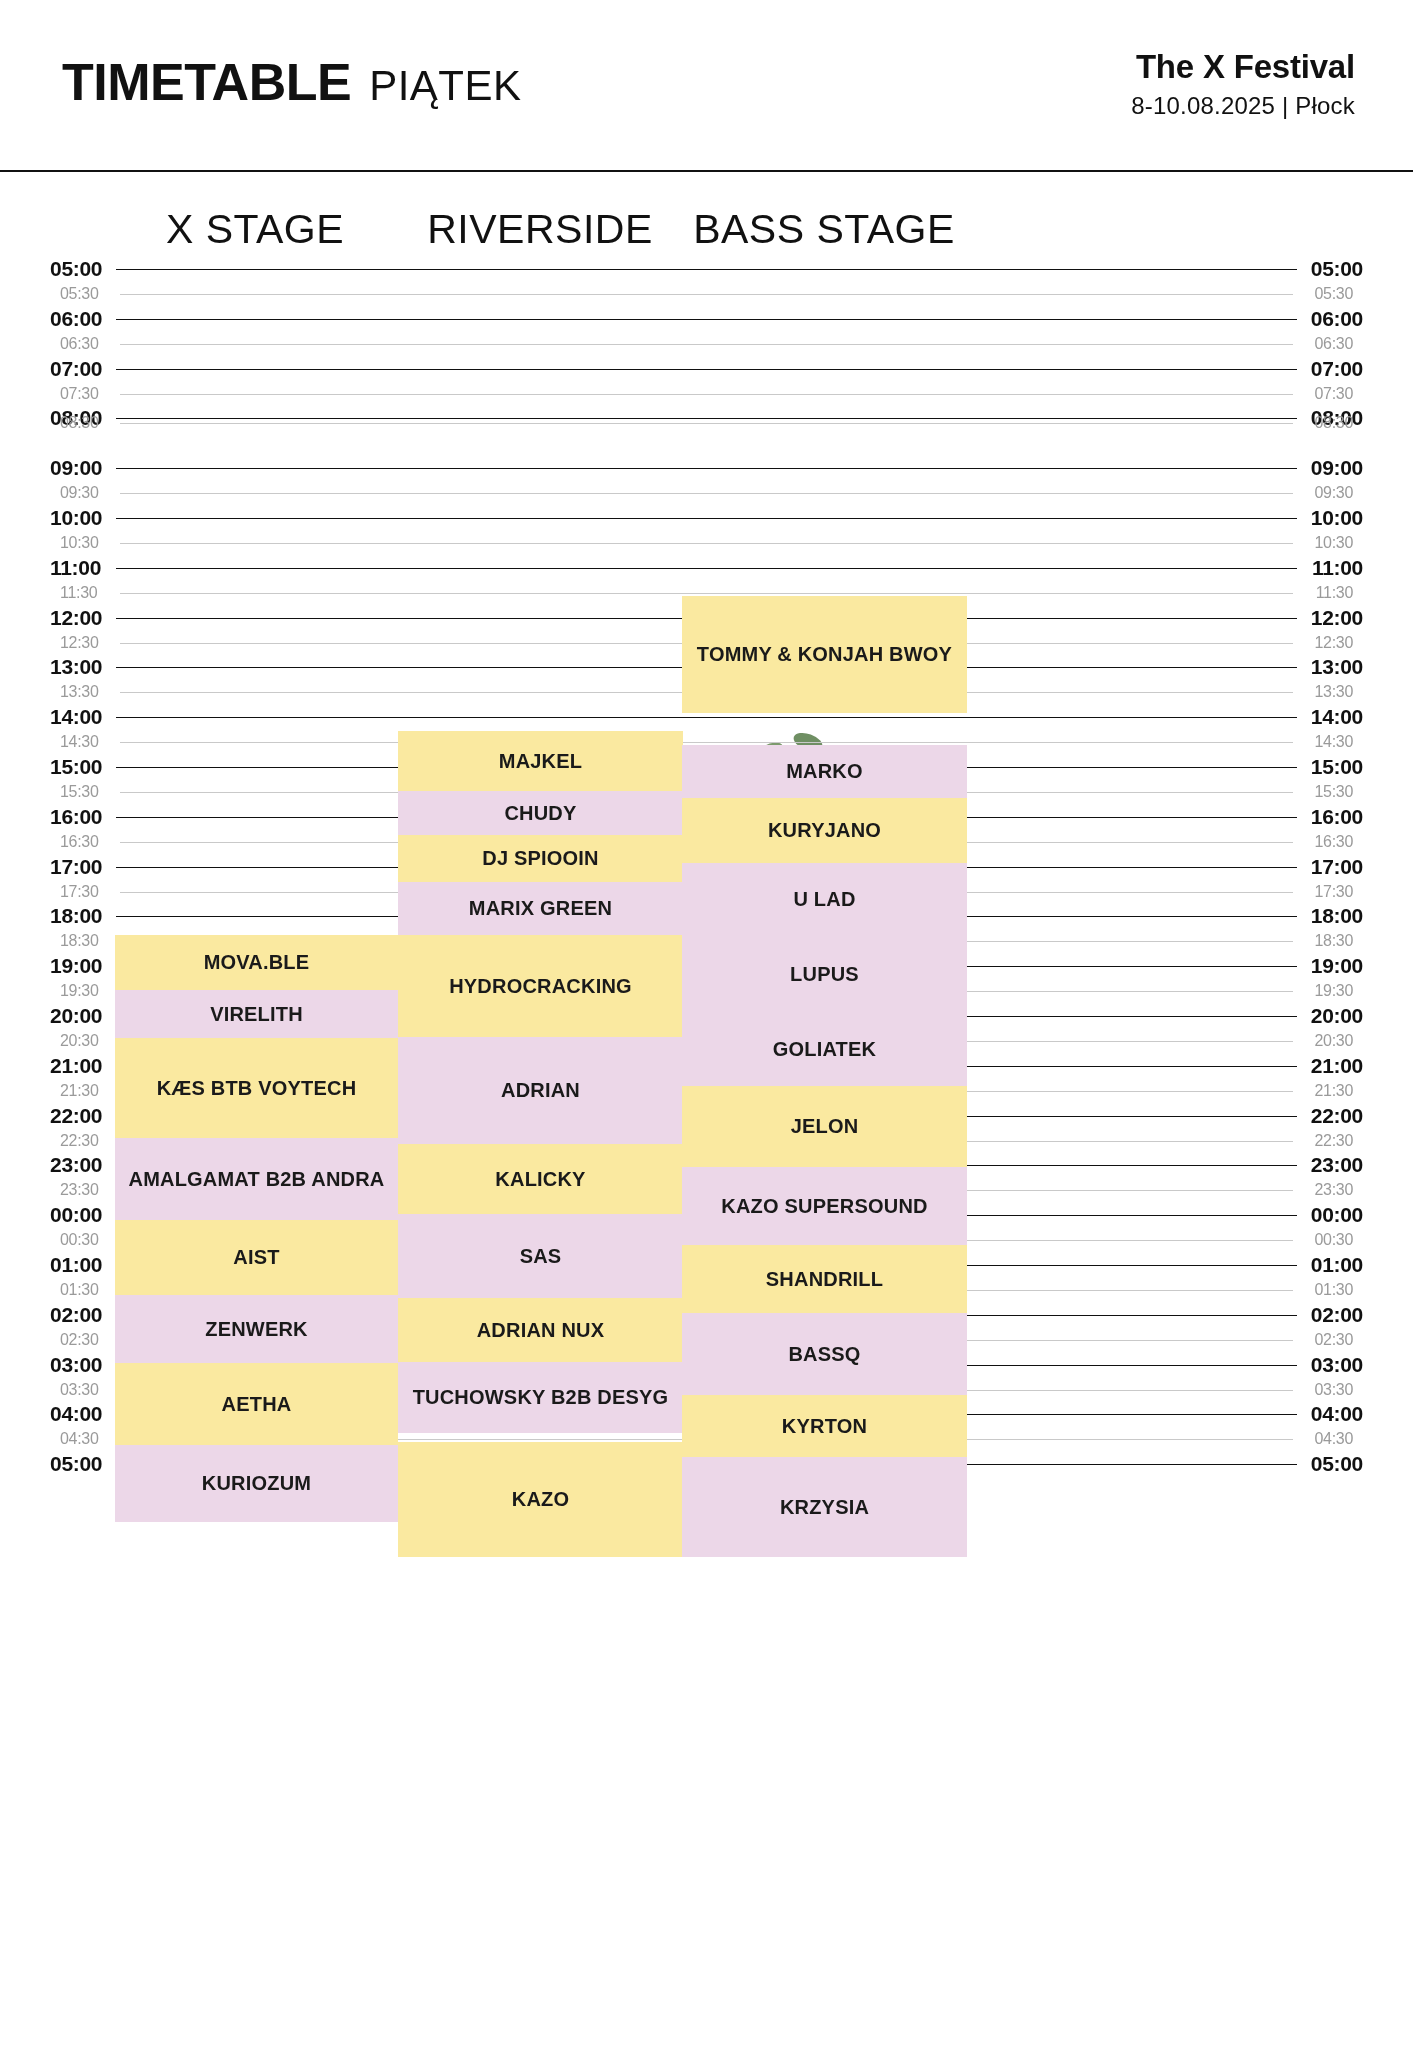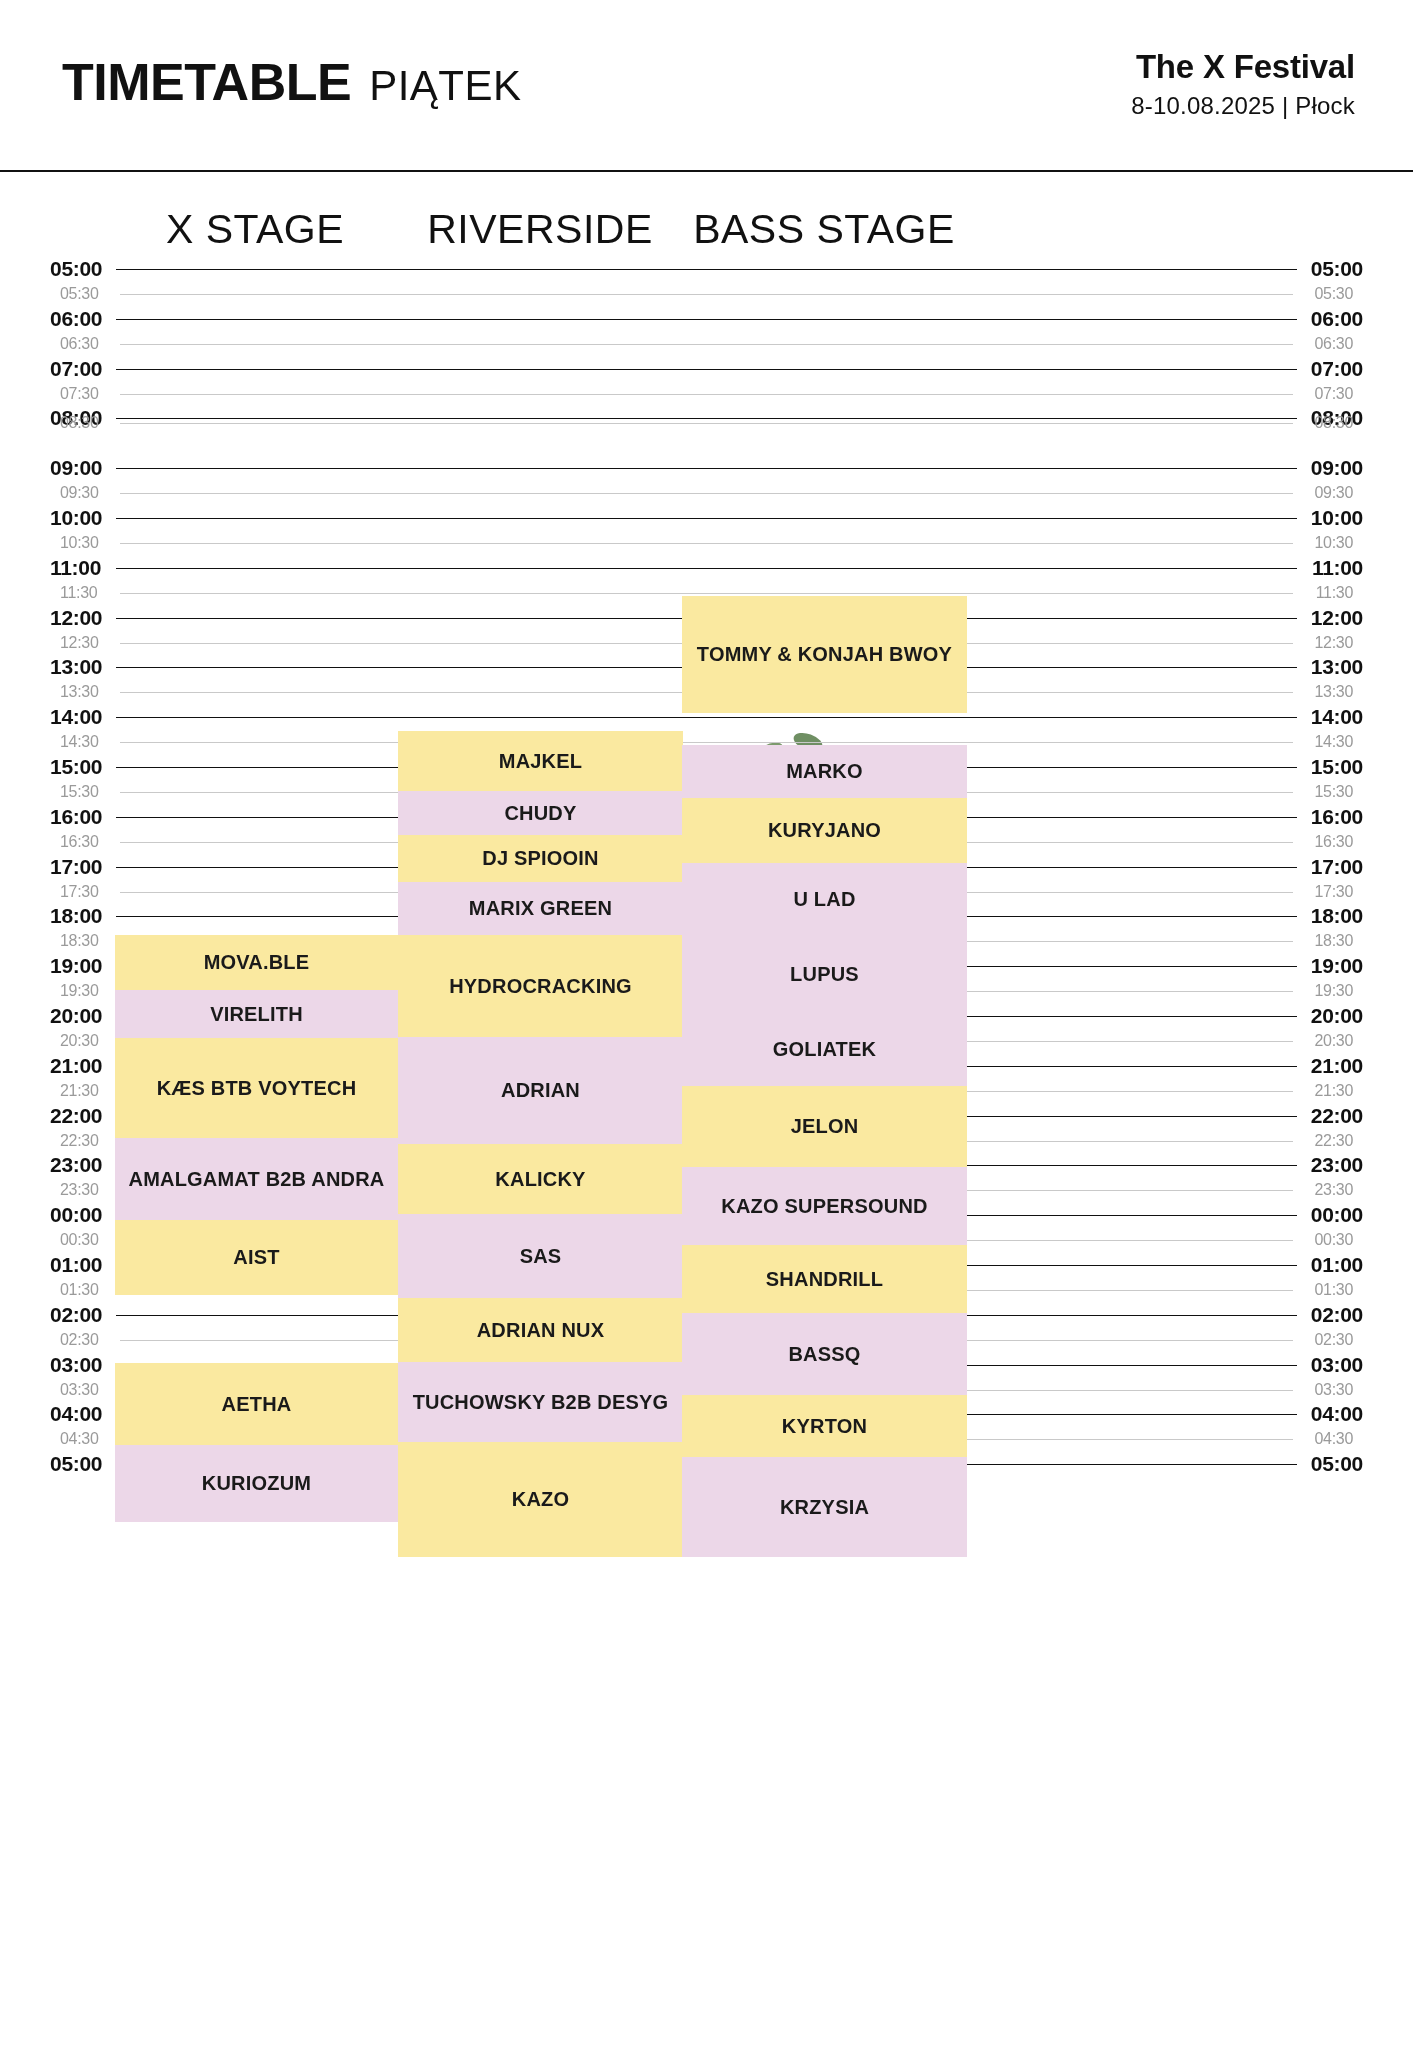--- a/index.html
+++ b/index.html
@@ -517,30 +517,33 @@
     </div>
     <div class="event ev-yellow" style="left: 115px; top: 1220px; width: 283px; height: 75px;">
       <span>AIST</span>
     </div>
     <div class="event ev-pink" style="left: 398px; top: 1214px; width: 285px; height: 84px;">
       <span>SAS</span>
     </div>
     <div class="event ev-yellow" style="left: 682px; top: 1245px; width: 285px; height: 68px;">
       <span>SHANDRILL</span>
     </div>
+    <div class="event ev-pink" style="left: 115px; top: 1295px; width: 283px; height: 68px;">
+      <span>ZENWERK</span>
+    </div>
     <div class="event ev-yellow" style="left: 398px; top: 1298px; width: 285px; height: 64px;">
       <span>ADRIAN NUX</span>
     </div>
     <div class="event ev-pink" style="left: 682px; top: 1313px; width: 285px; height: 82px;">
       <span>BASSQ</span>
     </div>
     <div class="event ev-yellow" style="left: 115px; top: 1363px; width: 283px; height: 82px;">
       <span>AETHA</span>
     </div>
-    <div class="event ev-pink" style="left: 398px; top: 1362px; width: 285px; height: 80px;">
+    <div class="event ev-pink" style="left: 398px; top: 1362px; width: 285px; height: 71px;">
       <span>TUCHOWSKY B2B DESYG</span>
     </div>
     <div class="event ev-yellow" style="left: 682px; top: 1395px; width: 285px; height: 62px;">
       <span>KYRTON</span>
     </div>
     <div class="event ev-pink" style="left: 115px; top: 1445px; width: 283px; height: 77px;">
       <span>KURIOZUM</span>
     </div>
     <div class="event ev-yellow" style="left: 398px; top: 1442px; width: 285px; height: 115px;">
       <span>KAZO</span>

